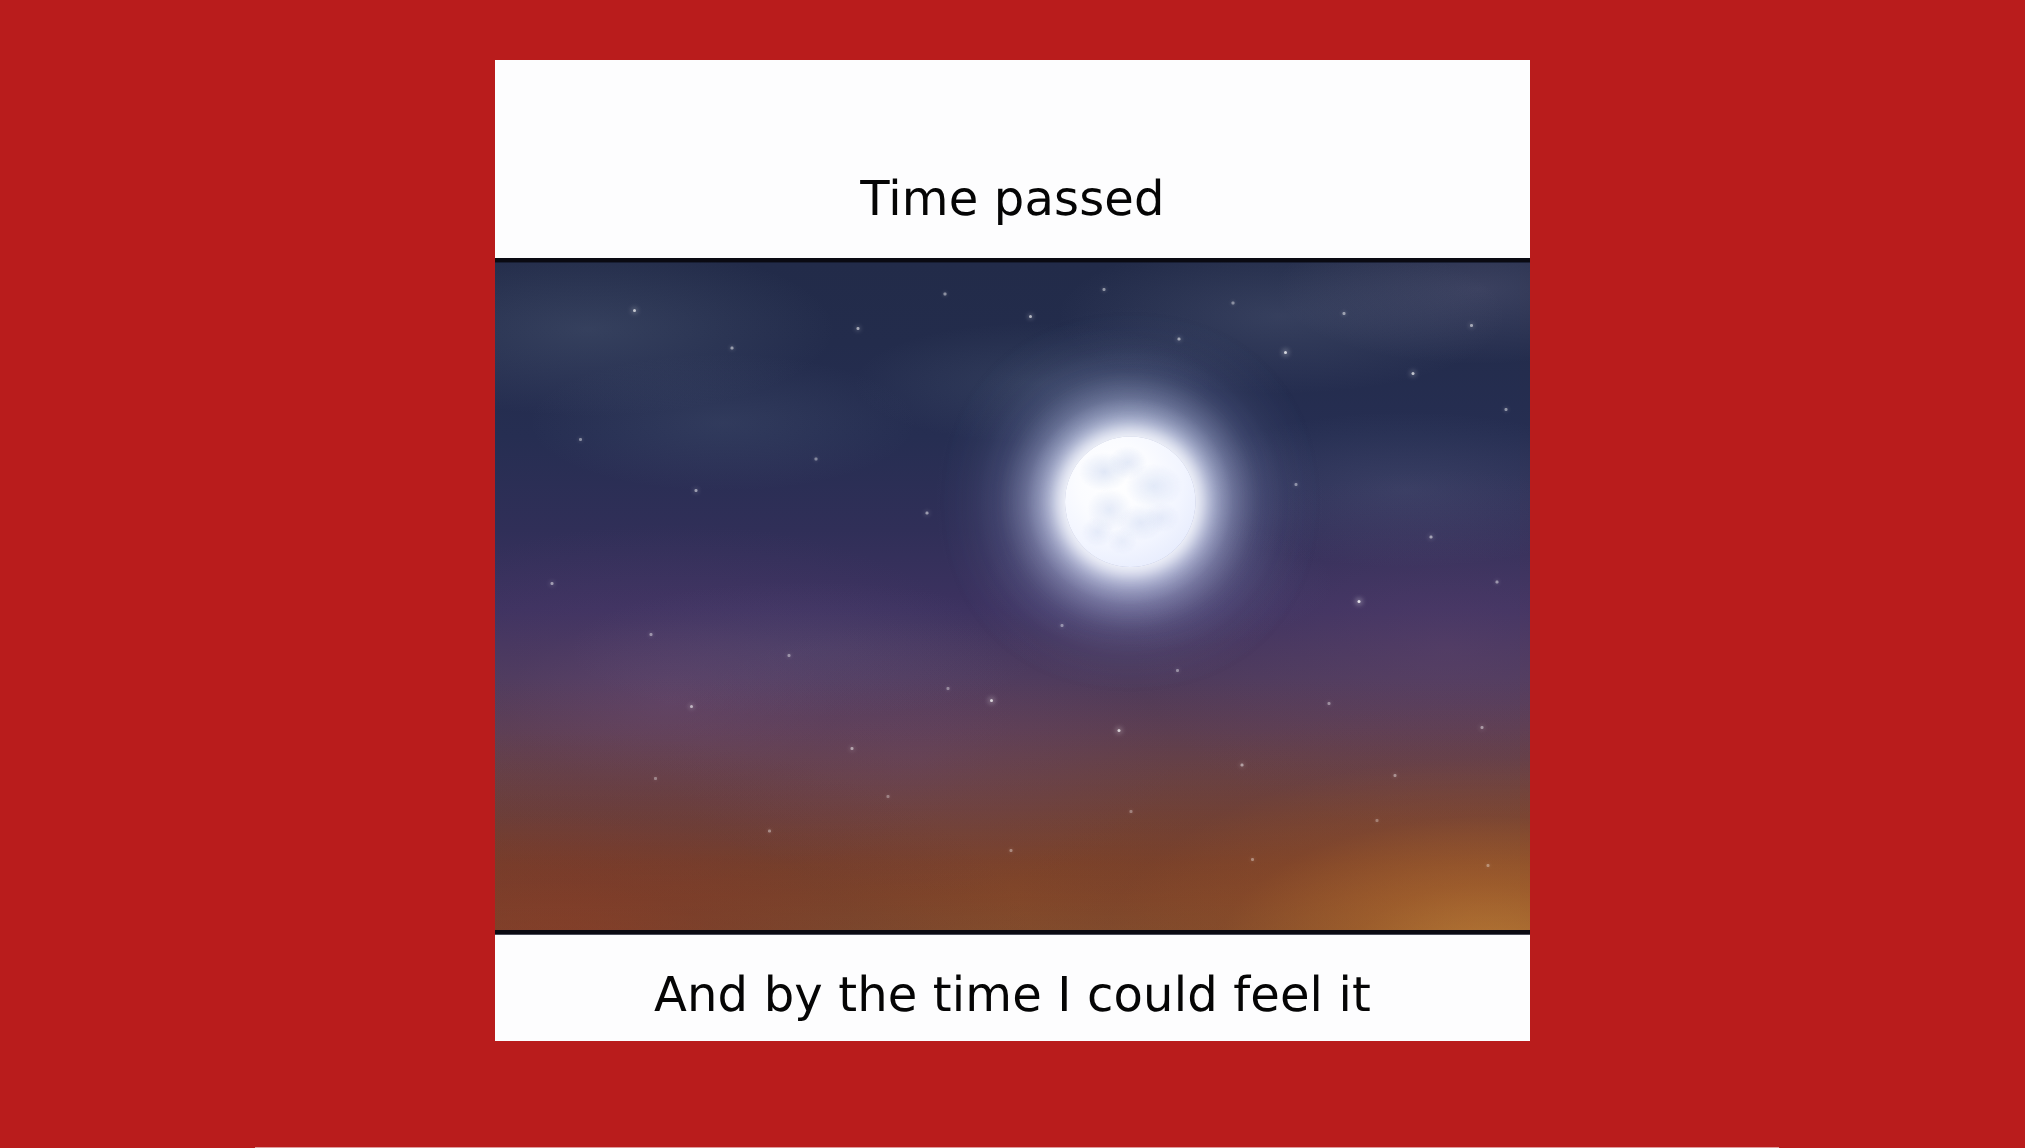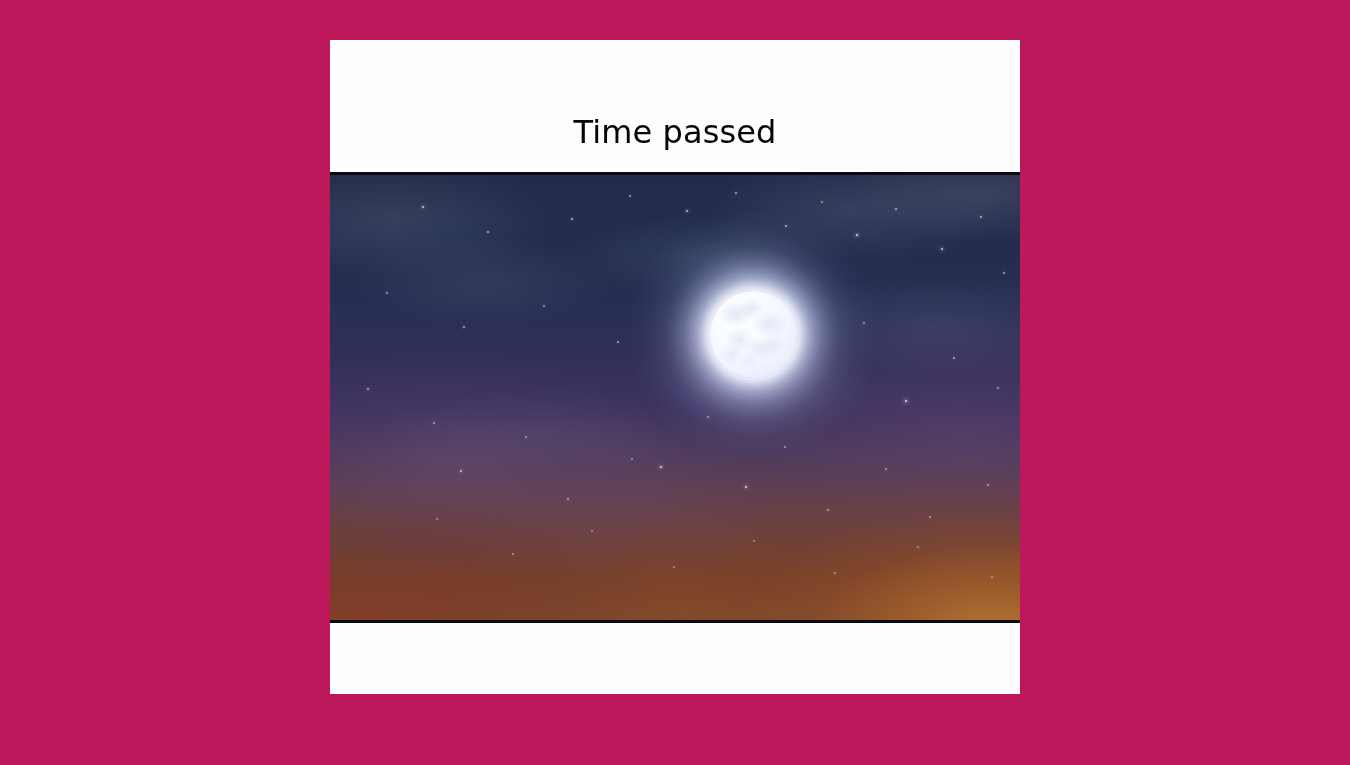--- a/index.html
+++ b/index.html
@@ -16,21 +16,21 @@
     font-family: "DejaVu Sans", "Liberation Sans", sans-serif;
     -webkit-font-smoothing: antialiased;
   }
 
   
   #panel {
     position: absolute;
     left: 0; top: 0;
     width: 1350px;
     height: 765px;
-    background: #be185d;
+    background: #b91c1c;
   }
 
   
   .wash {
     position: absolute;
     background: #fdfdfe;
     pointer-events: none;
   }
   .wash.top  { left: 330px; top: 40px;  width: 690px; height: 133px; }
   .wash.bot  { left: 330px; top: 622px; width: 690px; height: 72px;  }
@@ -285,14 +285,15 @@
         </div>
 
       <div id="moon-glow"></div>
       <div id="moon-disc">
         <div id="moon-craters"></div>
       </div>
 
     </div>
   </div>
 
+  <div class="caption" id="caption-bottom">And by the time I could feel it</div>
 
 </div>
 
 </body></html>

